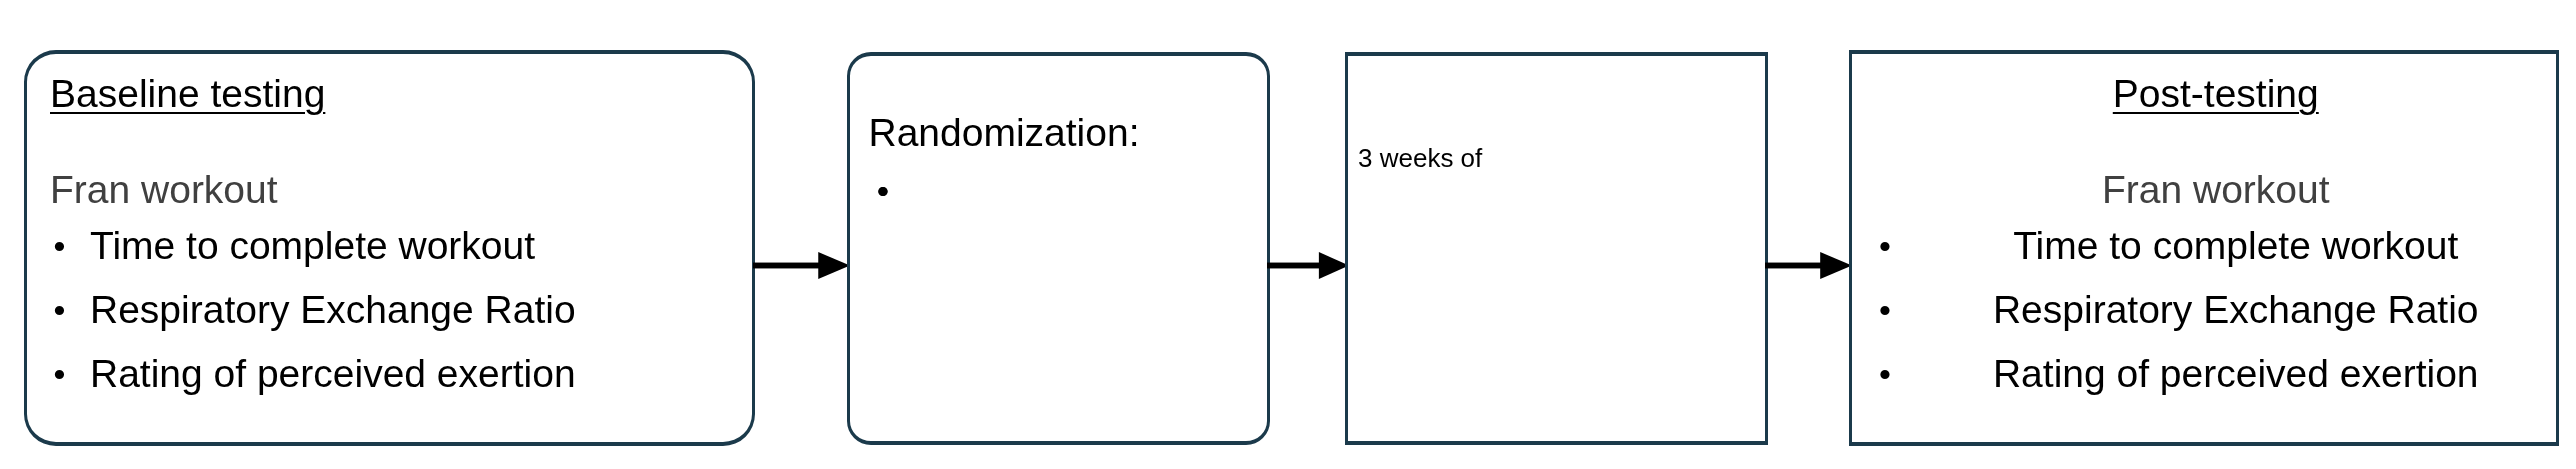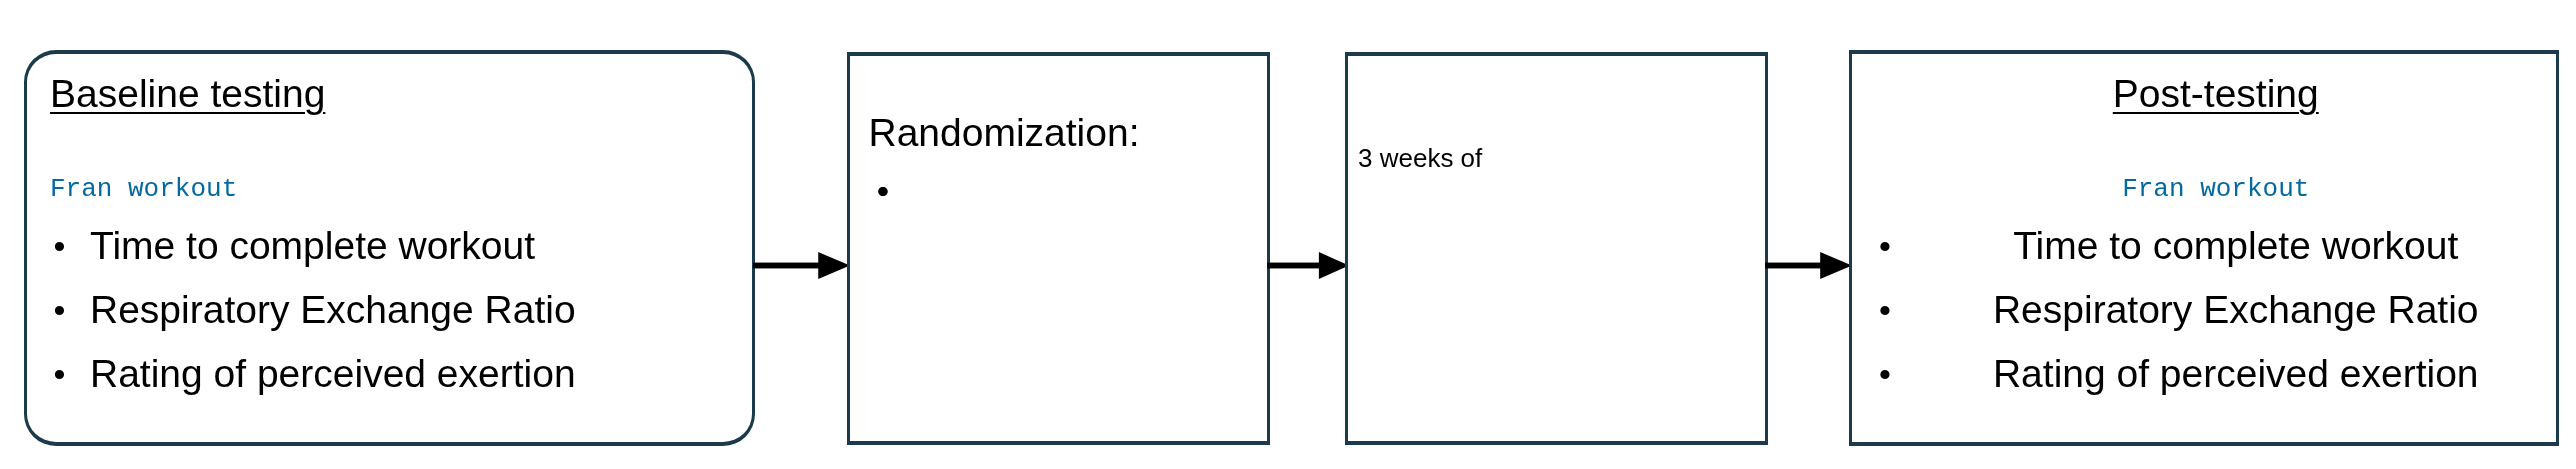--- a/index.html
+++ b/index.html
@@ -24,21 +24,21 @@
   .flow-box {
     position: absolute;
     box-sizing: border-box;
     background: #ffffff;
     border: 3.4px solid #1b3a4b;
     border-top-width: 4.2px;
     border-bottom-width: 4.2px;
   }
 
   .box-1 { left: 23.5px;   top: 50px; width: 731px;  height: 396px; border-radius: 32px; }
-  .box-2 { left: 847px; top: 52px; width: 423px;  height: 393px; }
+  .box-2 { left: 847px; top: 52px; width: 423px;  height: 393px; border-radius: 24px; }
   .box-3 { left: 1345px; top: 52px; width: 423px;  height: 393px; }
   .box-4 { left: 1849px; top: 50px; width: 710px;  height: 396px; text-align: center; }
 
   .box-inner {
     position: absolute;
     left: 0;
     top: 0;
     right: 0;
   }
 
@@ -57,25 +57,24 @@
     text-decoration: underline;
     text-underline-offset: 5px;
     text-decoration-thickness: 1.7px;
   }
 
   .spacer-line {
     height: 47px;
   }
 
   .plain-line {
-    font-size: 26px;
+    font-size: 39px;
     line-height: 49px;
-    color: #0369a1;
+    color: #404040;
     white-space: nowrap;
-    font-family: Liberation Mono, monospace;
   }
 
   .wrap-line {
     font-size: 26px;
     line-height: 60px;
     color: #000000;
   }
 
   .bullet-list {
     list-style: none;

